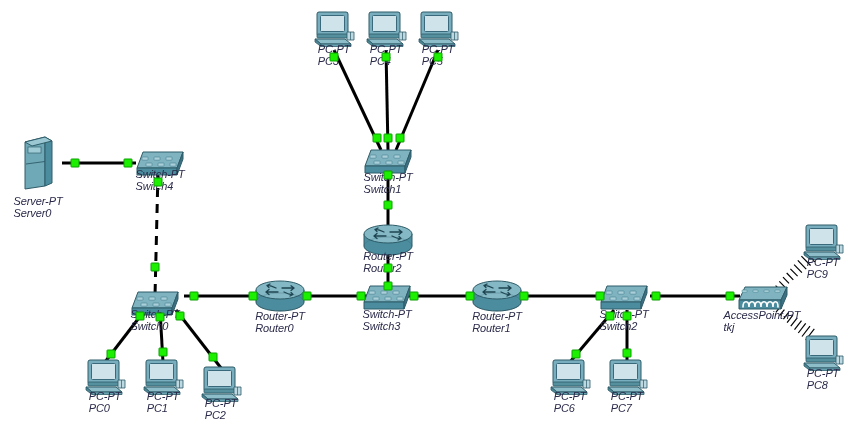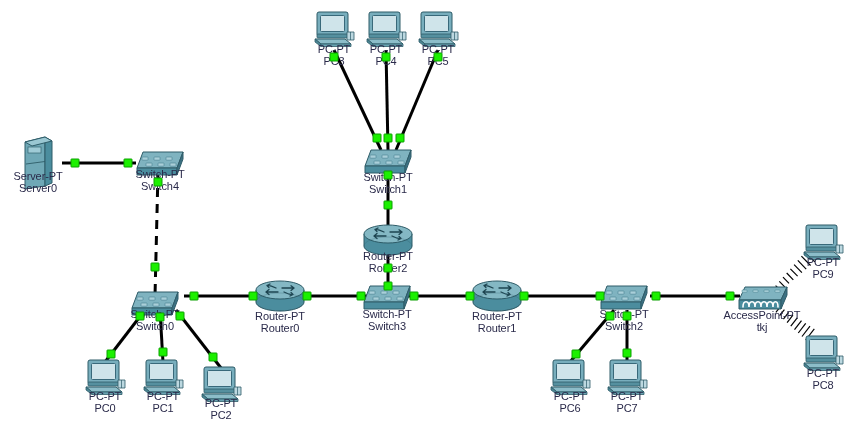--- a/index.html
+++ b/index.html
@@ -21,21 +21,22 @@
   #links {
     position: absolute;
     left: 0; top: 0;
     width: 863px;
     height: 433px;
     pointer-events: none;
   }
   .node {
     position: absolute;
     transform: translate(-50%, -50%);
-    text-align: center;
+    text-align: left;
+    font-style: italic;
   }
   .node .icon-wrap {
     position: relative;
     display: block;
     margin: 0 auto;
   }
   .node .labels {
     font-size: 11px;
     line-height: 12px;
     color: #2a2a4a;
@@ -106,21 +107,21 @@
   <div id="nodes-layer">
       <div class="node" style="left:38px; top:165px;">
         <span class="icon-wrap"><svg width="34" height="58" viewBox="0 0 34 58" xmlns="http://www.w3.org/2000/svg">
             <polygon points="4,8 24,3 24,52 4,55" fill="#6fa8b6" stroke="#2e5c68" stroke-width="1"></polygon>
             <polygon points="24,3 31,7 31,49 24,52" fill="#4b8d9e" stroke="#2e5c68" stroke-width="1"></polygon>
             <polygon points="4,8 24,3 31,7 11,12" fill="#9ac7d2" stroke="#2e5c68" stroke-width="1"></polygon>
             <rect x="7" y="13" width="13" height="6" fill="#9fcbd6" stroke="#34646f" stroke-width="0.7"></rect>
             <line x1="5" y1="30" x2="24" y2="27.5" stroke="#2e5c68" stroke-width="0.9"></line>
           </svg></span>
       </div>
-      <div class="node" style="left:38px; top:182px;"><span class="labels"><span class="l1">Server-PT</span><span class="l2">Server0</span></span></div>
+      <div class="node" style="left:38px; top:207px;"><span class="labels"><span class="l1">Server-PT</span><span class="l2">Server0</span></span></div>
       <div class="node" style="left:160px; top:165px;">
         <span class="icon-wrap"><svg width="60" height="30" viewBox="0 0 60 30" xmlns="http://www.w3.org/2000/svg">
             <polygon points="13,4 53,4 47,20 7,20" fill="#7fb3c0" stroke="#2e5c68" stroke-width="1"></polygon>
             <rect x="12" y="9" width="6" height="3.2" rx="0.6" fill="#a9cfd9" stroke="#47808f" stroke-width="0.6"></rect>
             <rect x="24" y="9" width="6" height="3.2" rx="0.6" fill="#a9cfd9" stroke="#47808f" stroke-width="0.6"></rect>
             <rect x="36" y="9" width="6" height="3.2" rx="0.6" fill="#a9cfd9" stroke="#47808f" stroke-width="0.6"></rect>
             <rect x="16" y="15" width="6" height="3.2" rx="0.6" fill="#a9cfd9" stroke="#47808f" stroke-width="0.6"></rect>
             <rect x="28" y="15" width="6" height="3.2" rx="0.6" fill="#a9cfd9" stroke="#47808f" stroke-width="0.6"></rect>
             <rect x="40" y="15" width="6" height="3.2" rx="0.6" fill="#a9cfd9" stroke="#47808f" stroke-width="0.6"></rect>
             <polygon points="7,20 47,20 47,27 7,27" fill="#4b8d9e" stroke="#2e5c68" stroke-width="1"></polygon>

